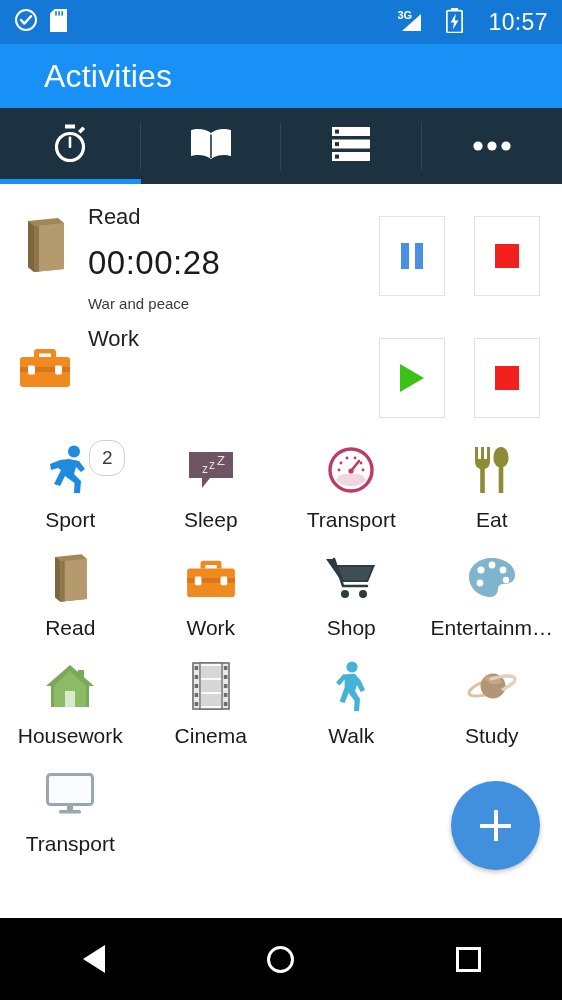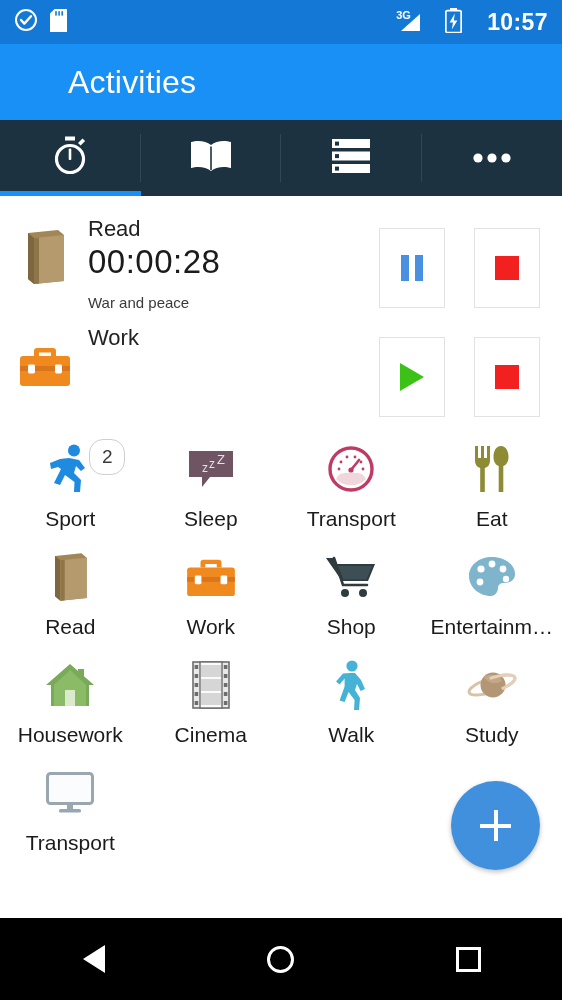--- a/index.html
+++ b/index.html
@@ -17,41 +17,41 @@
     background:#1479d6;
     display:flex;
     align-items:center;
     padding:0 14px;
     color:#fff;
   }
   #status-bar .left { display:flex; align-items:center; gap:12px; }
   #status-bar .right { margin-left:auto; display:flex; align-items:center; gap:25px; }
   .status-clock {
     font-size:23px;
-    font-weight:bold;
+    font-weight:normal;
     letter-spacing:0.4px;
     color:#fff;
     line-height:1;
   }
   .sig-3g { font-size:11px; font-weight:bold; position:relative; top:-6px; left:2px;}
   .sig-wrap { position:relative; width:26px; height:22px; }
   .sig-tri {
     position:absolute; right:0; bottom:2px;
     width:0; height:0;
     border-left:19px solid transparent;
     border-bottom:17px solid #fff;
   }
 
   
   #app-bar {
-    height:76px;
+    height:64px;
     background:#1890f5;
     display:flex;
     align-items:center;
-    padding-left:68px;
+    padding-left:44px;
   }
   #app-title {
     color:#fff;
     font-size:32px;
     font-weight:normal;
     letter-spacing:0.2px;
   }
 
   
   #tab-bar {
@@ -94,21 +94,21 @@
     margin-top:16px;
     flex:0 0 62px;
     display:flex; align-items:center; justify-content:center;
   }
   .run-info { flex:1; padding-left:12px; padding-top:6px; }
   .run-name { font-size:22px; color:#222; line-height:1.18; }
   .run-time {
     font-size:33px; color:#1b1b1b;
     letter-spacing:0.5px;
     line-height:1.16;
-    margin-top:1px;
+    margin-top:14px;
   }
   .run-sub { font-size:15px; color:#3a3a3a; margin-top:13px; }
   .run-actions { display:flex; gap:29px; padding-top:18px; }
   .ctrl-btn {
     width:66px; height:80px;
     border:1px solid #e2e2e2;
     background:#fff;
     display:flex; align-items:center; justify-content:center;
     cursor:pointer;
   }

